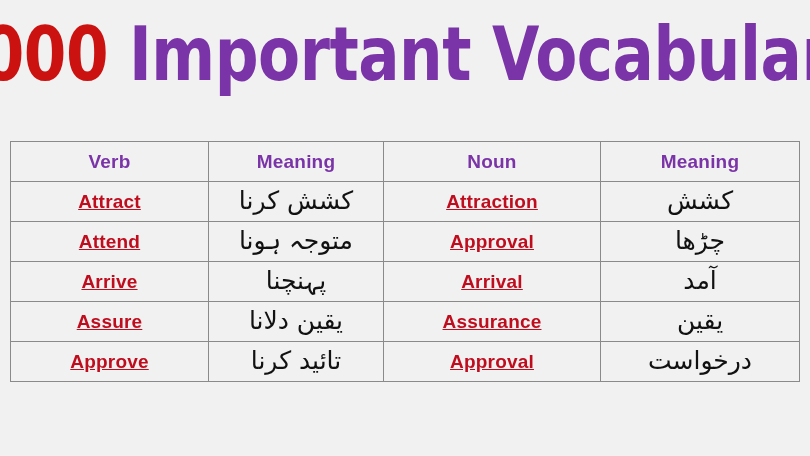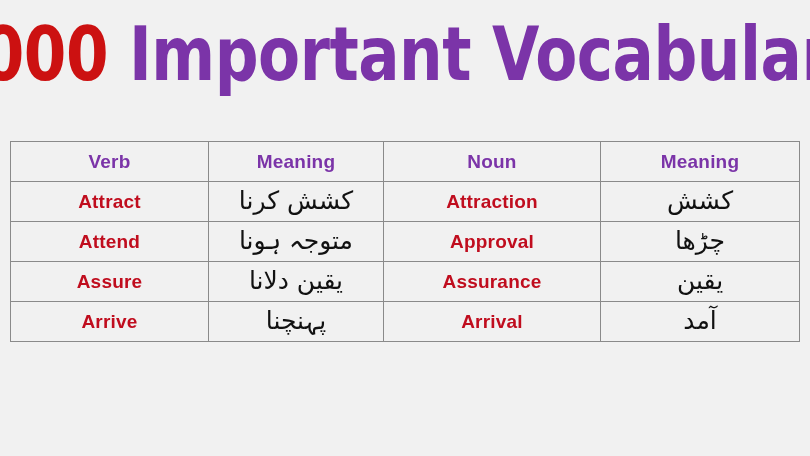--- a/index.html
+++ b/index.html
@@ -85,20 +85,21 @@
     font-size: 19px;
     font-weight: 700;
     letter-spacing: 0.2px;
   }
 
   td.eng {
     color: #c00d1e;
     font-size: 19px;
     font-weight: 700;
     letter-spacing: 0.2px;
+    text-decoration: underline;
   }
 
   td.urdu {
     color: #111111;
     font-size: 25px;
     font-weight: 400;
     direction: rtl;
     font-family: "DejaVu Sans", "Liberation Sans", sans-serif;
     line-height: 1.15;
   }
@@ -134,27 +135,33 @@
         <td class="eng">Attraction</td>
         <td class="urdu">کشش</td>
       </tr>
       <tr>
         <td class="eng">Attend</td>
         <td class="urdu">متوجہ ہونا</td>
         <td class="eng">Approval</td>
         <td class="urdu">چڑھا</td>
       </tr>
       <tr>
+        <td class="eng">Arrive</td>
+        <td class="urdu">پہنچنا</td>
+        <td class="eng">Arrival</td>
+        <td class="urdu">آمد</td>
+      </tr>
+      <tr>
         <td class="eng">Assure</td>
         <td class="urdu">یقین دلانا</td>
         <td class="eng">Assurance</td>
         <td class="urdu">یقین</td>
       </tr>
       <tr>
-        <td class="eng">Arrive</td>
-        <td class="urdu">پہنچنا</td>
-        <td class="eng">Arrival</td>
-        <td class="urdu">آمد</td>
+        <td class="eng">Approve</td>
+        <td class="urdu">تائید کرنا</td>
+        <td class="eng">Approval</td>
+        <td class="urdu">درخواست</td>
       </tr>
     </tbody>
   </table>
 
 </div>
 
 </body></html>

